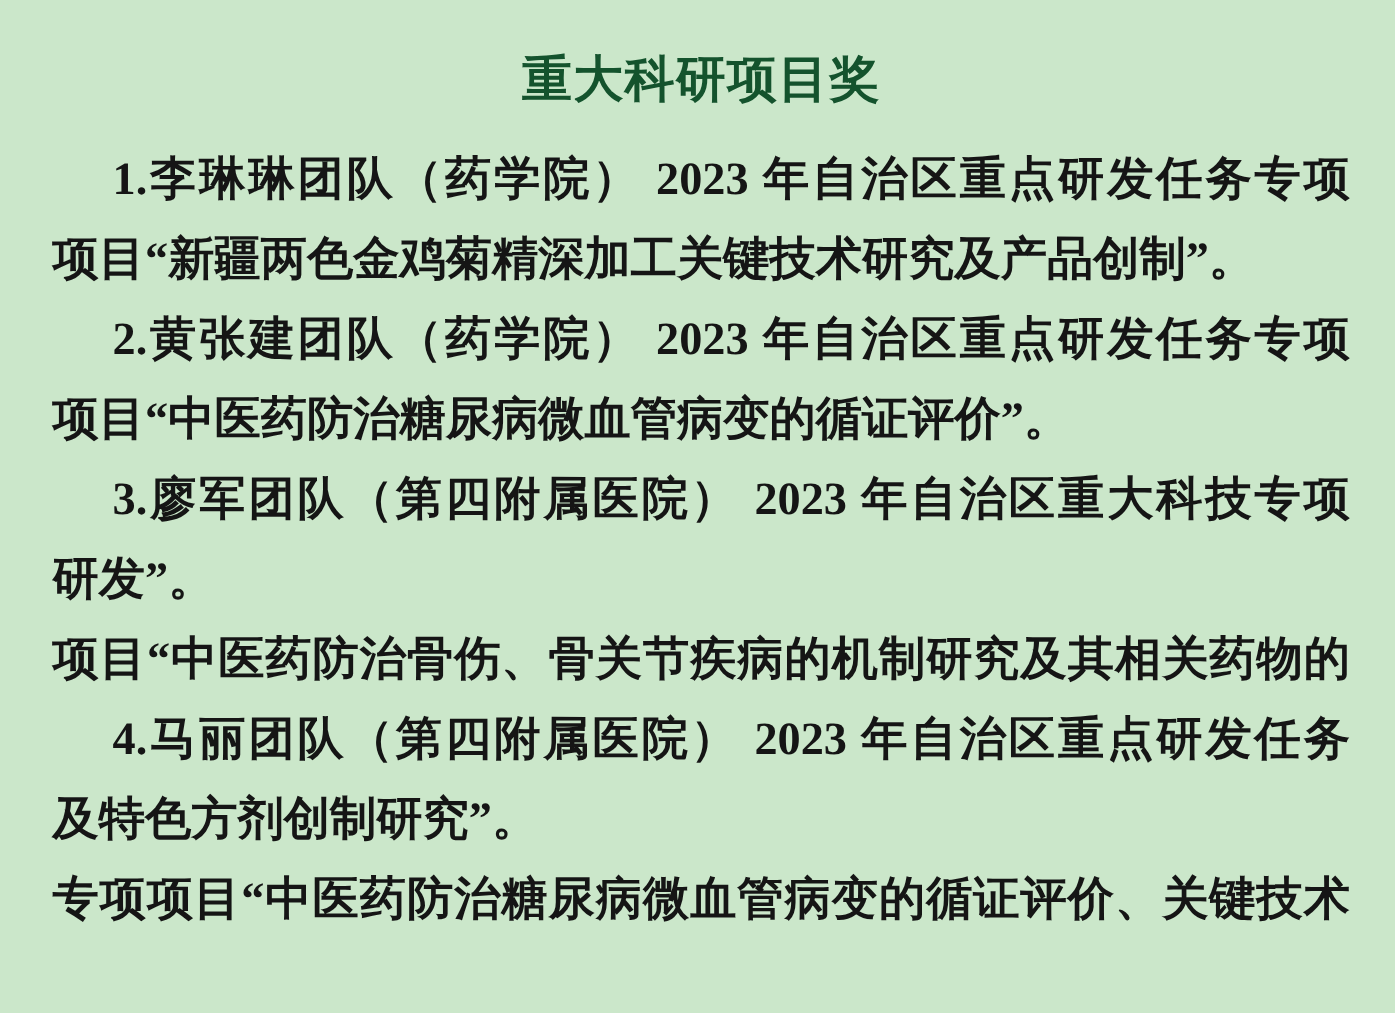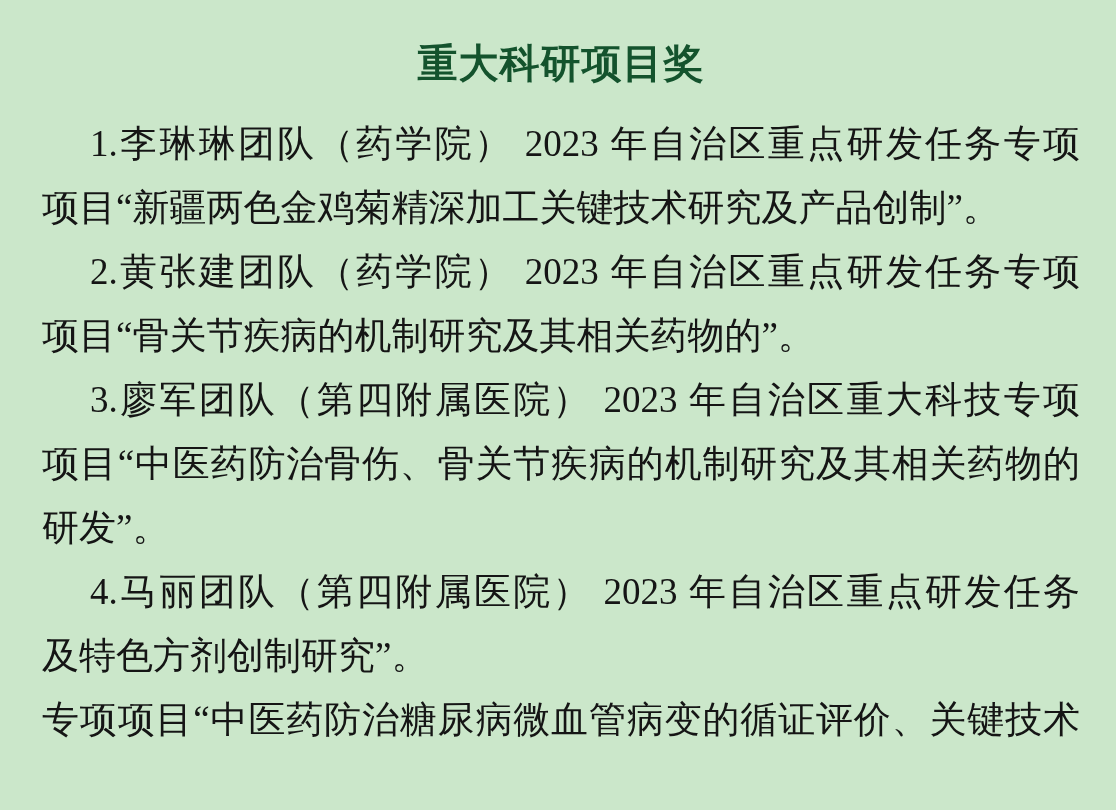--- a/index.html
+++ b/index.html
@@ -24,20 +24,21 @@
     color: #14532d;
     font-size: 40px;
     line-height: 48px;
     font-weight: bold;
     letter-spacing: 1px;
     margin-bottom: 24px;
   }
   .body-text {
     color: #151515;
     font-size: 37px;
+    font-weight: bold;
   }
   .line {
     line-height: 64px;
     white-space: nowrap;
   }
   .line.justify {
     white-space: normal;
     text-align: justify;
     text-align-last: justify;
   }
@@ -51,24 +52,24 @@
 <div class="page">
 
   <div class="title">重大科研项目奖</div>
 
   <div class="body-text">
 
     <div class="line first justify">1.李琳琳团队（药学院） 2023 年自治区重点研发任务专项</div>
     <div class="line">项目“新疆两色金鸡菊精深加工关键技术研究及产品创制”。</div>
 
     <div class="line first justify">2.黄张建团队（药学院） 2023 年自治区重点研发任务专项</div>
-    <div class="line">项目“骨关节疾病的机制研究及其相关药物的”。</div>
+    <div class="line">项目“中医药防治糖尿病微血管病变的循证评价”。</div>
 
     <div class="line first justify">3.廖军团队（第四附属医院） 2023 年自治区重大科技专项</div>
+    <div class="line">研发”。</div>
     <div class="line justify">项目“中医药防治骨伤、骨关节疾病的机制研究及其相关药物的</div>
-    <div class="line">研发”。</div>
 
     <div class="line first justify">4.马丽团队（第四附属医院） 2023 年自治区重点研发任务</div>
     <div class="line">及特色方剂创制研究”。</div>
     <div class="line justify">专项项目“中医药防治糖尿病微血管病变的循证评价、关键技术</div>
 
   </div>
 </div>
 
 </body></html>

